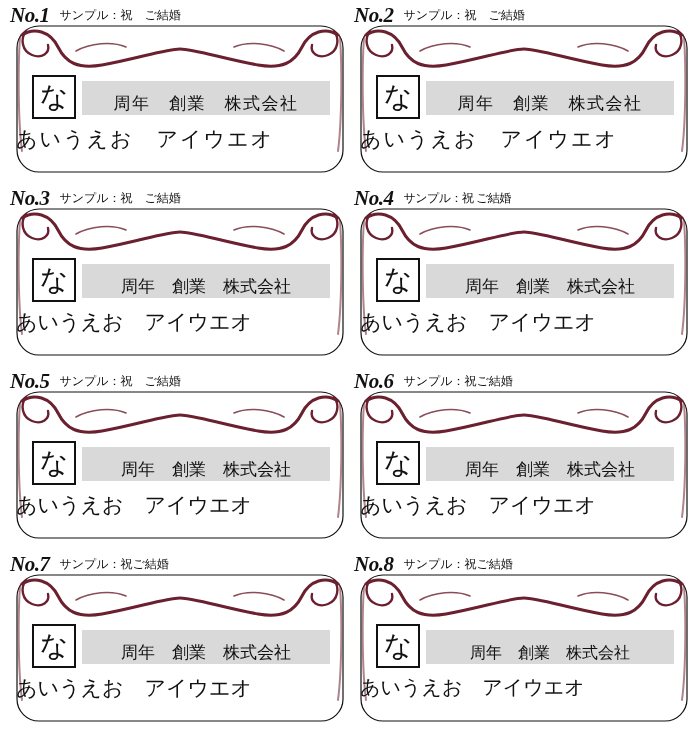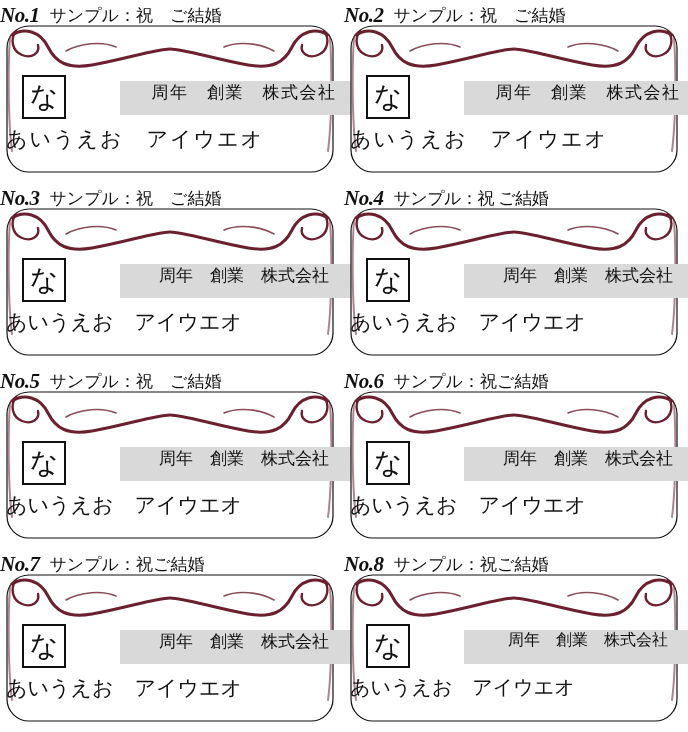--- a/index.html
+++ b/index.html
@@ -12,20 +12,21 @@
     height: 732px;
     font-family: "Liberation Serif", serif;
     overflow: hidden;
   }
   #grid {
     display: grid;
     grid-template-columns: 344px 344px;
     grid-template-rows: repeat(4, 183px);
     width: 551px;
     height: 732px;
+    padding-left: 10px;
   }
   .sample {
     position: relative;
     width: 344px;
     height: 183px;
     box-sizing: border-box;
   }
   
   .hdr {
     position: absolute;
@@ -40,22 +41,22 @@
   .no-label {
     font-family: "Liberation Serif", serif;
     font-style: italic;
     font-weight: bold;
     font-size: 21px;
     letter-spacing: -0.5px;
     color: #111111;
     white-space: nowrap;
   }
   .phrase {
-    font-family: Liberation Sans, sans-serif;
-    font-size: 17px;
+    font-family: Liberation Serif, serif;
+    font-size: 12px;
     color: #111111;
     white-space: nowrap;
     margin-left: 10px;
   }
   
   .card {
     position: absolute;
     left: 6px;
     top: 25px;
     width: 328px;
@@ -63,24 +64,23 @@
   }
   .card svg { display: block; }
   .band {
     position: absolute;
     left: 66px;
     top: 56px;
     width: 248px;
     height: 34px;
     background: #d9d9d9;
     display: flex;
-    align-items: flex-start;
+    align-items: flex-end;
     justify-content: center;
     box-sizing: border-box;
-    margin-left: 48px;
   }
   .band-text {
     font-family: "DejaVu Sans", sans-serif;
     font-size: 17px;
     color: #111111;
     white-space: nowrap;
   }
   .kanji-box {
     position: absolute;
     left: 16px;

